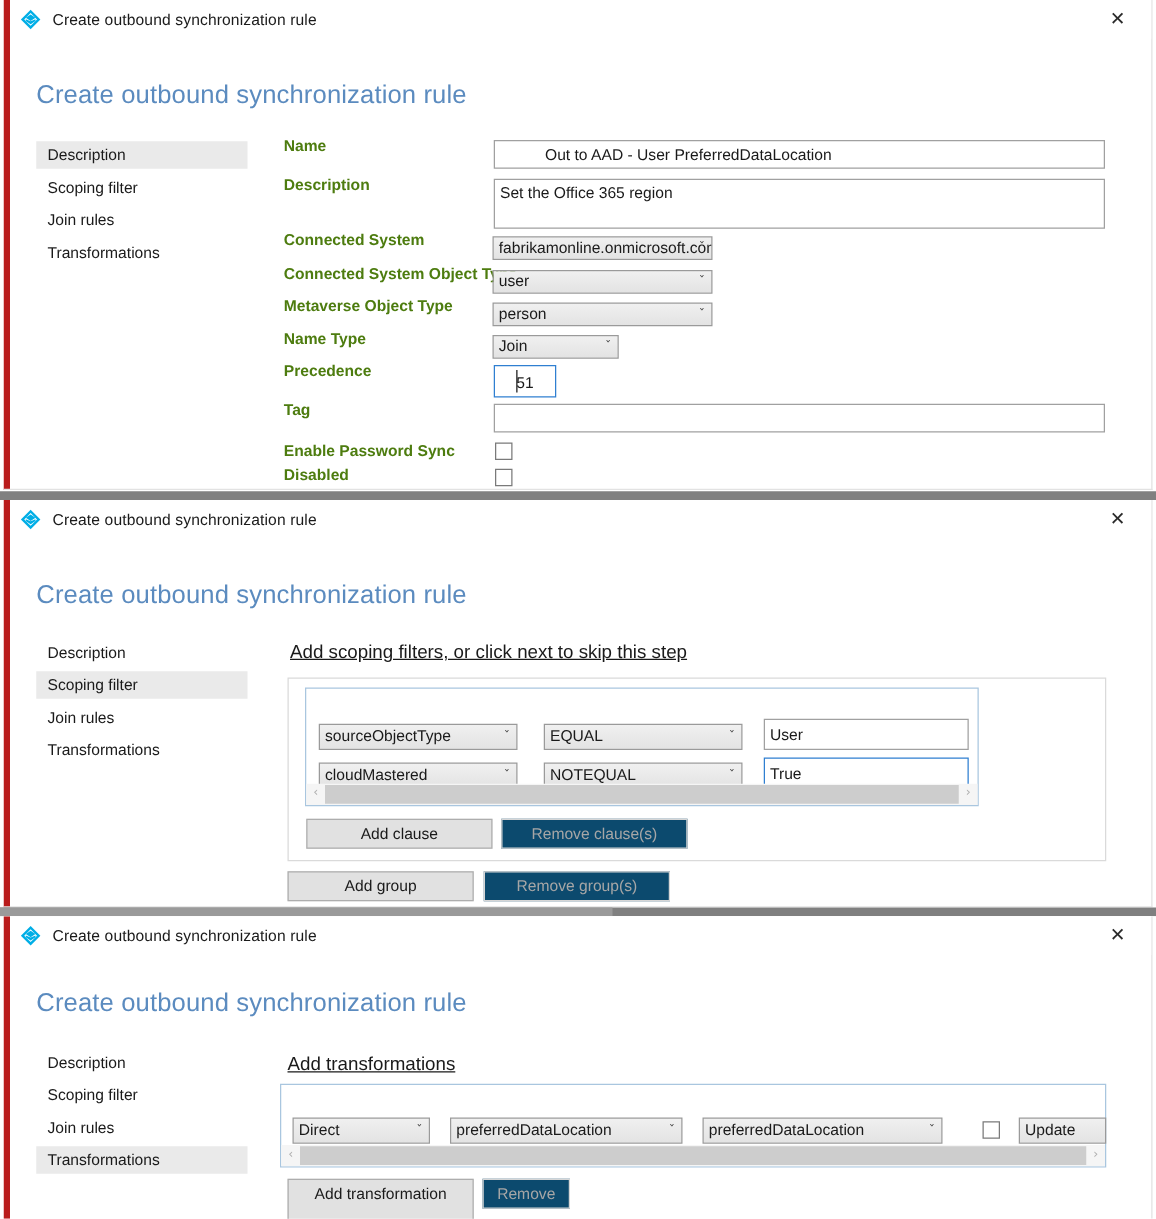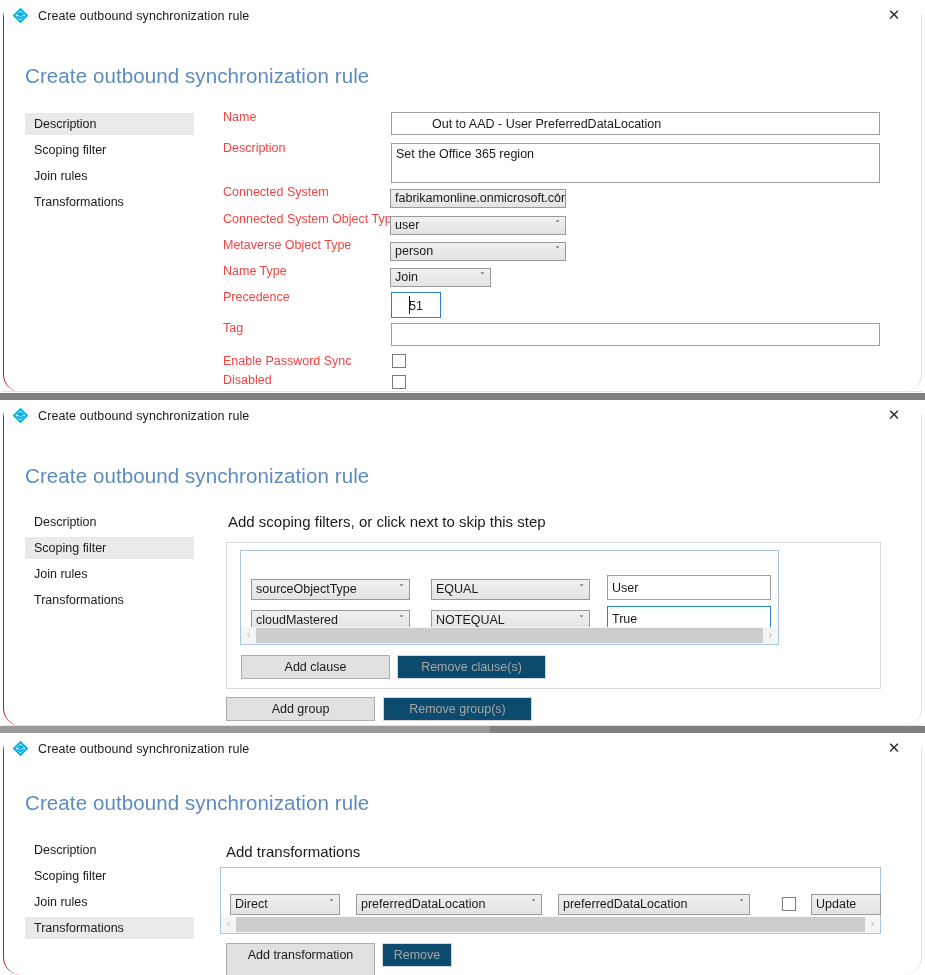--- a/index.html
+++ b/index.html
@@ -24,25 +24,24 @@
     position: absolute;
     left: 0;
     width: 925px;
     background: #ffffff;
     box-sizing: border-box;
     overflow: hidden;
   }
   .panel-inner {
     position: absolute;
     left: 3px; right: 3px; top: 0; bottom: 0;
-    border-left: 1px solid #b91c1c;
+    border-left: 5px solid #b91c1c;
     border-right: 1px solid #e2e2e2;
     background: #ffffff;
     box-sizing: border-box;
-    border-radius: 18px;
   }
 
   .titlebar {
     position: absolute;
     left: 0; right: 0; top: 0;
     height: 31px;
     background: #ffffff;
     display: flex;
     align-items: center;
   }
@@ -95,22 +94,23 @@
     font-size: 12.5px;
     color: #1a1a1a;
     margin-bottom: 4px;
   }
   .nav-item.selected { background: #eaeaea; }
 
   
   .form-label {
     position: absolute;
     font-size: 12.5px;
-    color: #ef4444;
-    white-space: nowrap;
+    color: #4d7c0f;
+    white-space: nowrap;
+    font-weight: bold;
   }
   .tb {
     position: absolute;
     box-sizing: border-box;
     border: 1px solid #a0a0a0;
     background: #ffffff;
     font-family: "Liberation Sans", sans-serif;
     font-size: 12.5px;
     color: #1a1a1a;
     padding: 2px 4px 0 4px;
@@ -177,20 +177,21 @@
     border-color: #d6d6d6;
     color: #a6a6a6;
   }
 
   
   .section-title {
     position: absolute;
     font-size: 15px;
     color: #1a1a1a;
     white-space: nowrap;
+    text-decoration: underline;
   }
 
   
   .grid-outer {
     position: absolute;
     box-sizing: border-box;
     border: 1px solid #a9c6df;
     background: #ffffff;
   }
   .grid-head {

